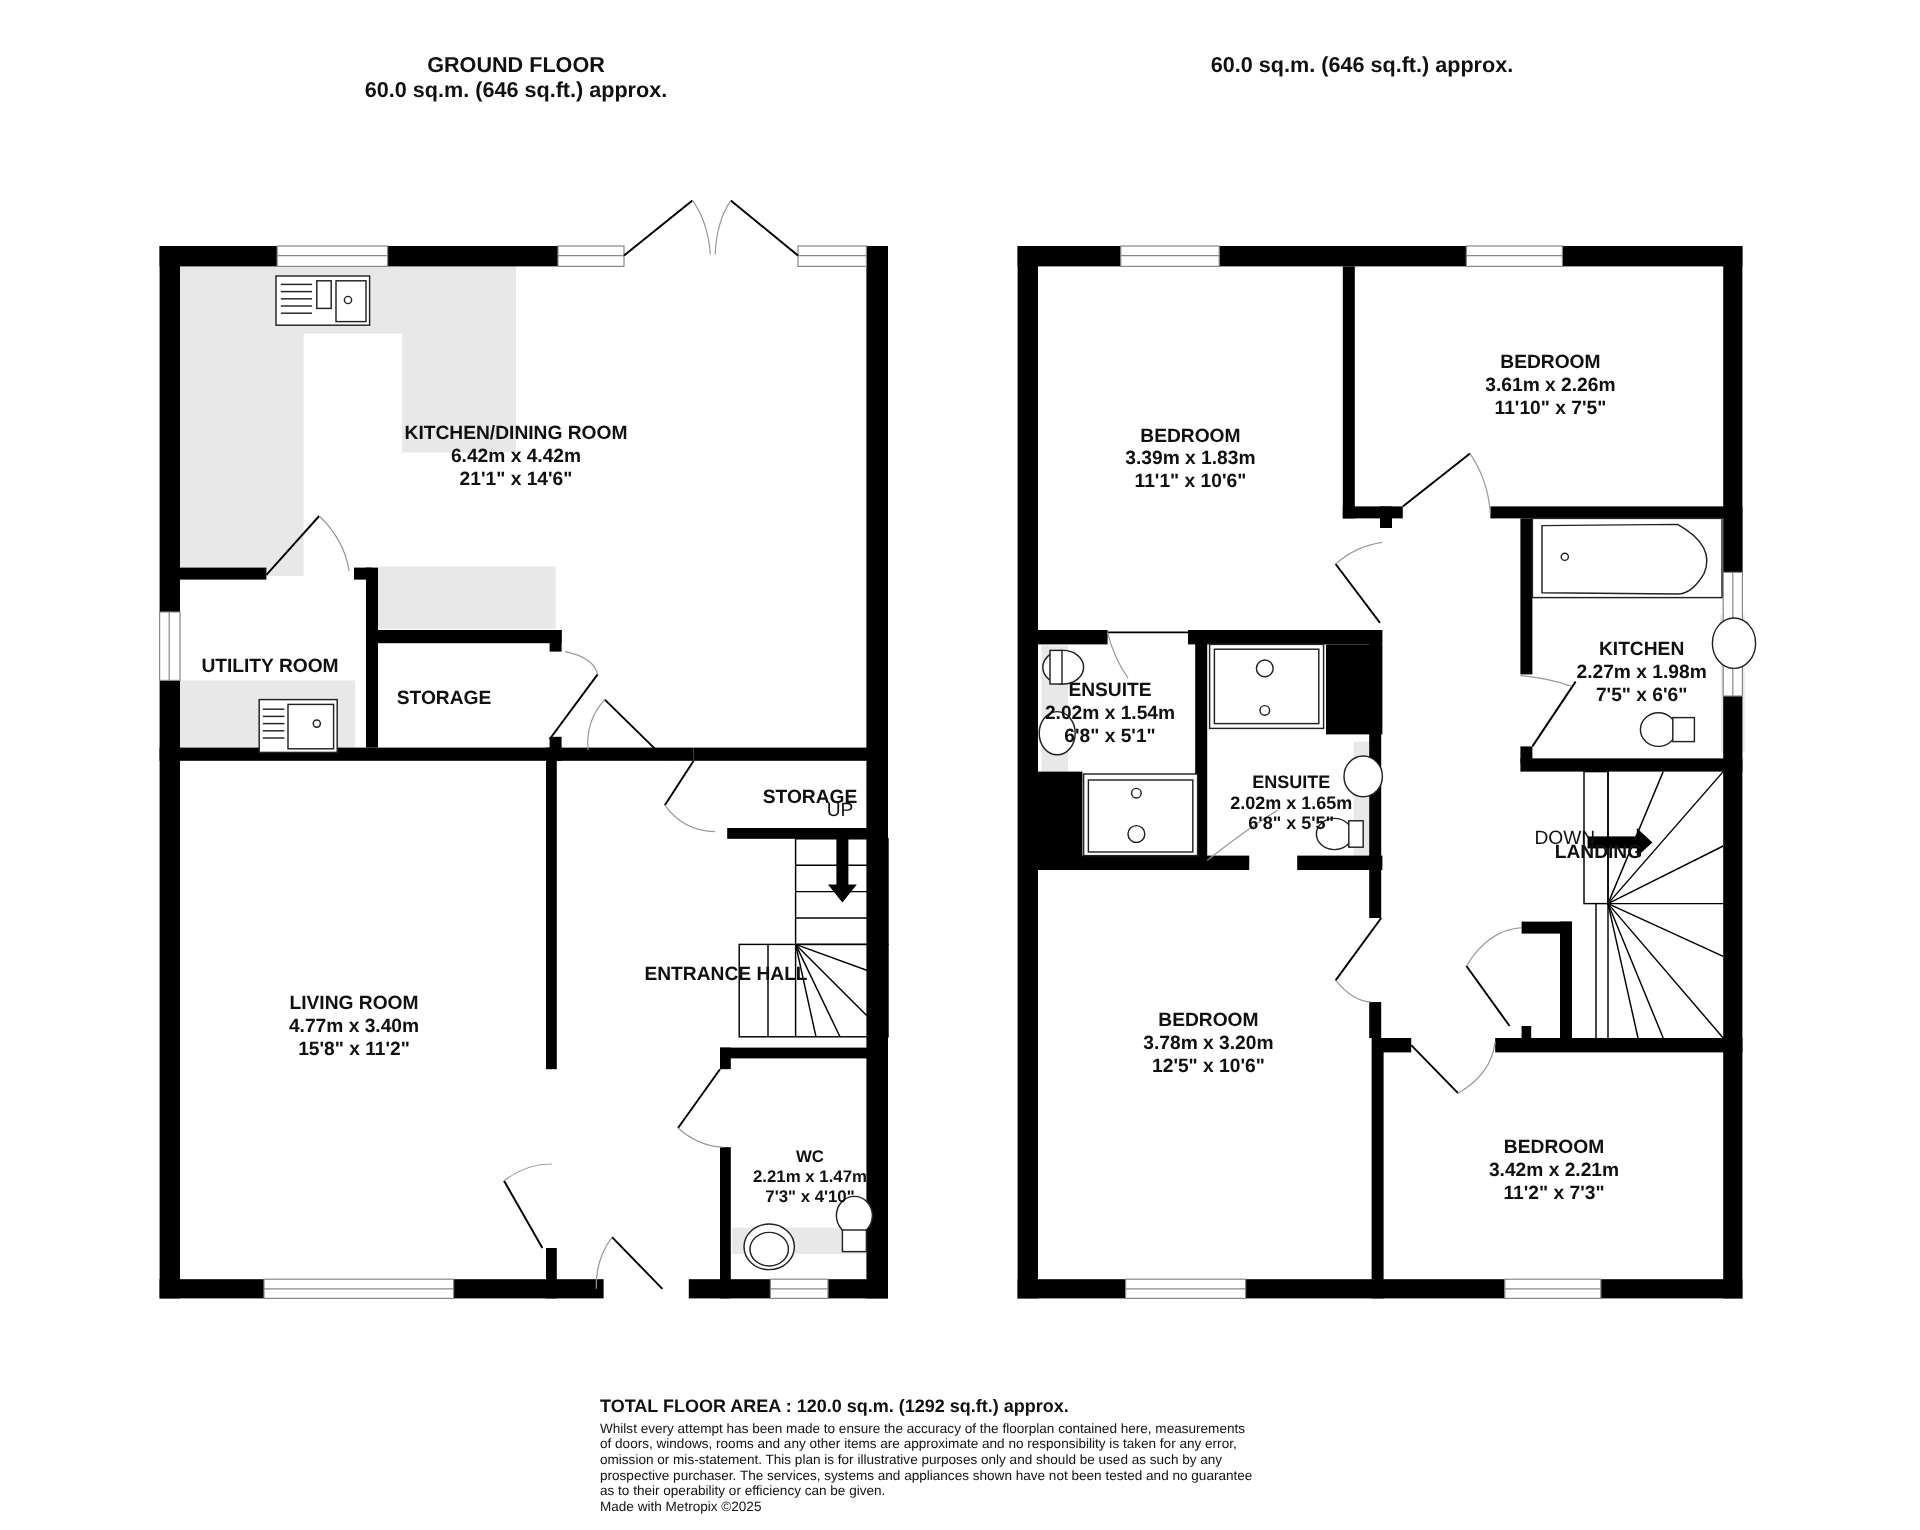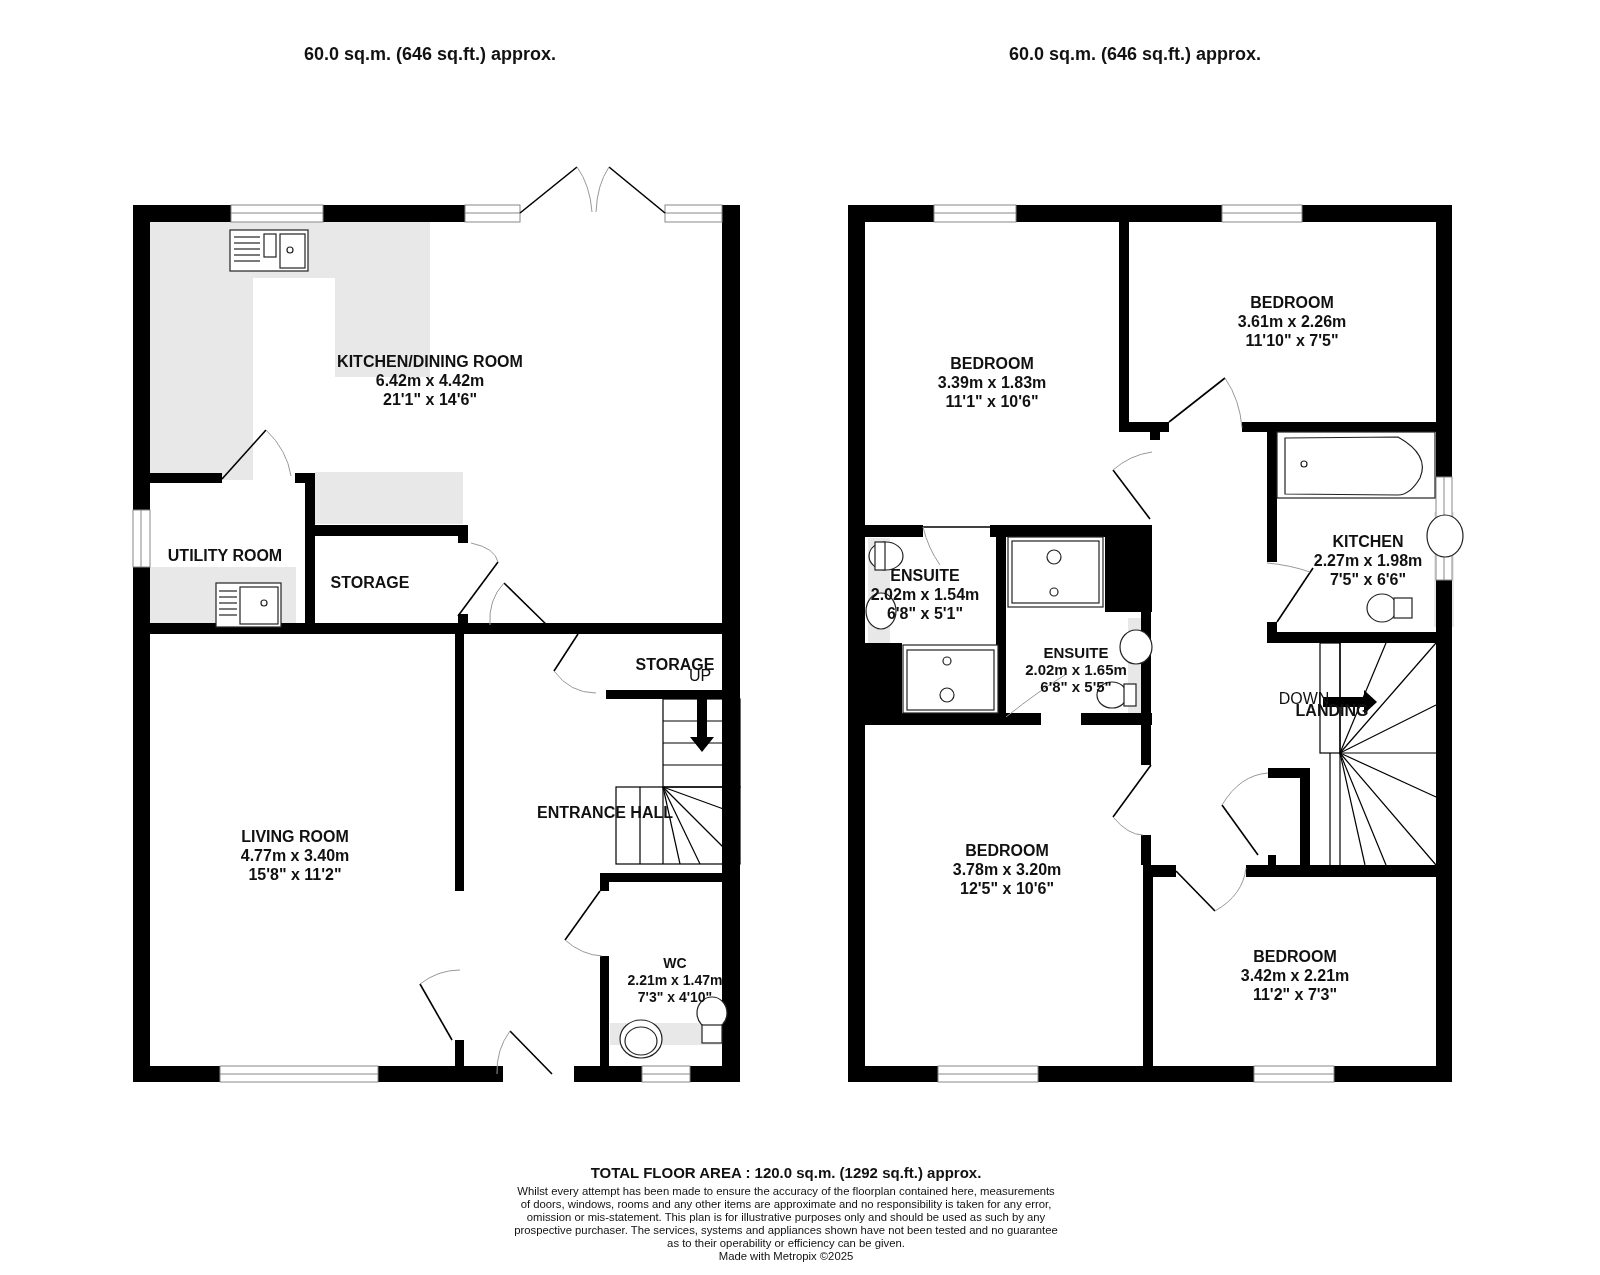--- a/index.html
+++ b/index.html
@@ -2,29 +2,30 @@
 <html><head>
 <meta charset="utf-8">
 <style>
   html, body { margin: 0; padding: 0; background: #ffffff; }
   body { width: 1600px; height: 1275px; position: relative; overflow: hidden; font-family: "Liberation Sans", sans-serif; color: #111; }
   .title { position: absolute; text-align: center; font-weight: bold; font-size: 18px; line-height: 21px; }
   .title div { white-space: nowrap; }
   svg.plan { position: absolute; left: 0; top: 0; }
   .lbl { position: absolute; text-align: center; font-size: 16px; line-height: 19px; font-weight: bold; white-space: nowrap; transform: translateX(-50%); }
   .small { position: absolute; font-size: 16px; line-height: 13px; white-space: nowrap; transform: translateX(-50%); }
-  .footer { position: absolute; left: 476px; width: 620px; text-align: center; }
+  .footer { position: absolute; left: 500px; width: 620px; }
   .footer .total { font-weight: bold; font-size: 15px; line-height: 18px; }
   .footer .disc { font-size: 11.3px; line-height: 13px; margin-top: 3px; }
   .footer .made { font-size: 11.3px; line-height: 13px; }
 </style>
 </head>
 <body>
 
 <div class="title" style="left:230px; top:44px; width:400px;">
+  <div>GROUND FLOOR</div>
   <div>60.0 sq.m. (646 sq.ft.) approx.</div>
 </div>
 <div class="title" style="left:935px; top:44px; width:400px;">
   <div>60.0 sq.m. (646 sq.ft.) approx.</div>
 </div>
 
 <svg class="plan" width="1600" height="1275" viewBox="0 0 1600 1275">
 
   <g>
 

